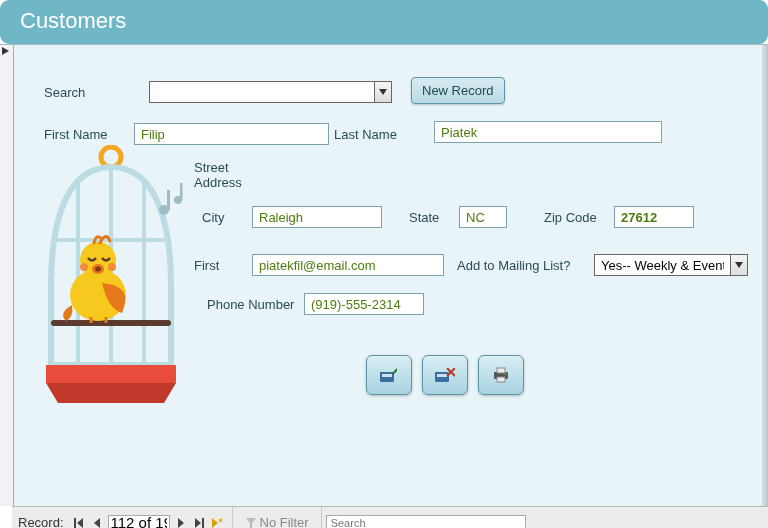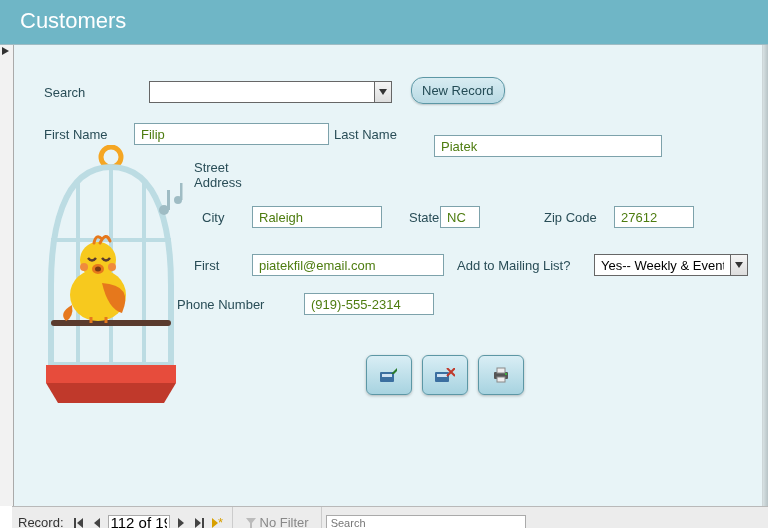--- a/index.html
+++ b/index.html
@@ -1,37 +1,37 @@
 <!DOCTYPE html>
 <html><head>
 <meta charset="utf-8">
 <style>
   * { box-sizing: border-box; font-family: "Segoe UI", Tahoma, sans-serif; font-size: 13px; }
   body { margin: 0; background: #fff; width: 768px; height: 528px; overflow: hidden; }
 
   
-  .titlebar { height: 44px; background: #6fb6c6; color: #fff; font-size: 22px; font-weight: 300; padding: 8px 20px; }
+  .titlebar { height: 44px; background: #6fb6c6; color: #fff; font-size: 22px; font-weight: 300; padding: 8px 20px; border-radius: 9px; }
 
   
   .frame { position: relative; height: calc(528px - 44px - 22px); background: #e8f4f7; border-top: 1px solid #9fbcc4; }
   .rec-selector { position: absolute; top: 0; left: 0; width: 14px; height: 100%; background: #f2f2f2; border-right: 1px solid #aaa; }
   .rec-selector .tri { position: absolute; top: 2px; left: 2px; width: 0; height: 0; border-top: 4px solid transparent; border-bottom: 4px solid transparent; border-left: 7px solid #333; }
   .right-rail { position:absolute; top:0; right:0; width:6px; height:100%; background: linear-gradient(90deg,#d7e1e3,#b7c3c6); border-left:1px solid #cdd6d8;}
   .form-area { position:absolute; top:0; left:14px; right:6px; bottom:0; overflow:hidden; }
 
   .lbl { position:absolute; color:#294d57; }
   .txt { position:absolute; background:#fff; border:1px solid #7da2ab; padding:2px 6px; height:22px; color:#4d7c0f; font-size:13px; }
 
   
   .combo { position:absolute; display:flex; }
   .combo input { background:#fff; border:1px solid #666; border-right:none; height:22px; padding:2px 6px; }
   .combo .btn-dd { width:18px; height:22px; background:linear-gradient(#f5f5f5,#ddd); border:1px solid #666; display:flex; align-items:center; justify-content:center; cursor:pointer; }
   .btn-dd svg{display:block}
 
-  .newrec { position:absolute; padding:5px 10px; border:1px solid #5c97a5; border-radius:12px; background:linear-gradient(#d8ecf2,#b9dae4); color:#234b55; cursor:pointer; box-shadow:0 1px 2px rgba(0,0,0,.2); }
+  .newrec { position:absolute; padding:5px 10px; border:1px solid #5c97a5; border-radius:4px; background:linear-gradient(#d8ecf2,#b9dae4); color:#234b55; cursor:pointer; box-shadow:0 1px 2px rgba(0,0,0,.2); }
 
   .big-btn { position:absolute; width:46px; height:40px; border:1px solid #5c97a5; border-radius:6px; background:linear-gradient(#d9eef5,#a7d3e0); box-shadow:0 1px 3px rgba(0,0,0,.25); cursor:pointer; display:flex; align-items:center; justify-content:center; }
 
   
   .navbar { height:32px; background:#ececec; border-top:1px solid #b9b9b9; display:flex; align-items:center; font-size:12px; color:#333;margin-left:12px; }
   .navbar .lblrec { padding:0 6px; }
   .navbtn { width:18px; height:18px; display:flex; align-items:center; justify-content:center; cursor:pointer; }
   .navbar input.recbox { width:62px; height:16px; text-align:center; border:1px solid #aaa; background:#fff; font-size:15px; margin:0 2px; }
   .navbar .nofilter { margin-left:6px; display:flex; align-items:center; gap:3px; color:#888; padding:0 12px; border-left:1px solid #ccc; border-right:1px solid #ccc; height:100%; }
   .navbar input.searchbox { flex:0 0 200px; height:16px; border:1px solid #aaa; padding:0 4px; color:#777; font-size:11px; margin-left:4px; }
@@ -59,45 +59,45 @@
         <svg width="8" height="6">
             <polygon points="0,0 8,0 4,6" fill="#333"></polygon>
           </svg>
       </div>
     </div>
     <button class="newrec" style="left:397px; top:32px">New Record</button>
 
     <span class="lbl" style="left:30px; top:82px">First Name</span>
     <input class="txt" style="left: 120px; top: 78px; width: 195px;" value="Filip">
     <span class="lbl" style="left:320px; top:82px">Last Name</span>
-    <input class="txt" style="left: 420px; top: 90px; width: 228px;" value="Piatek">
+    <input class="txt" style="left: 420px; top: 76px; width: 228px;" value="Piatek">
 
     <span class="lbl" style="left:180px; top:115px; width:55px">Street Address</span>
 
     <span class="lbl" style="left:188px; top:165px">City</span>
     <input class="txt" style="left: 238px; top: 161px; width: 130px;" value="Raleigh">
     <span class="lbl" style="left:395px; top:165px">State</span>
-    <input class="txt" style="left: 426px; top: 161px; width: 40px;" value="NC">
+    <input class="txt" style="left: 445px; top: 161px; width: 48px;" value="NC">
     <span class="lbl" style="left:530px; top:165px">Zip Code</span>
-    <input class="txt" style="left: 600px; top: 161px; width: 80px;" value="27612">
+    <input class="txt" style="left: 600px; top: 161px; width: 80px; font-weight: bold;" value="27612">
 
     <span class="lbl" style="left:180px; top:213px">First</span>
     <input class="txt" style="left: 238px; top: 209px; width: 192px;" value="piatekfil@email.com">
     <span class="lbl" style="left:443px; top:213px">Add to Mailing List?</span>
     <div class="combo" style="left:580px; top:209px">
       <input style="width: 136px;" value="Yes-- Weekly &amp; Events">
       <div class="btn-dd">
         <svg width="8" height="6">
             <polygon points="0,0 8,0 4,6" fill="#333"></polygon>
           </svg>
       </div>
     </div>
 
-    <span class="lbl" style="left:163px; top:252px">Phone Number</span>
-    <input class="txt" style="left: 290px; top: 248px; width: 130px;" value="(919)-555-2314">
+    <span class="lbl" style="left:193px; top:252px">Phone Number</span>
+    <input class="txt" style="left: 290px; top: 248px; width: 120px;" value="(919)-555-2314">
 
     <div class="big-btn" style="left:352px; top:310px">
       <svg width="18" height="14">
         <rect x="0" y="4" width="14" height="10" fill="#3b6fa0" rx="1"></rect>
         <rect x="2" y="6" width="10" height="3" fill="#cfe2f3"></rect>
         <path d="M11 6 L17 0 L17 3 L14 6 Z" fill="#2a7a2a"></path>
       </svg>
     </div>
     <div class="big-btn" style="left:408px; top:310px">
       <svg width="20" height="14">

